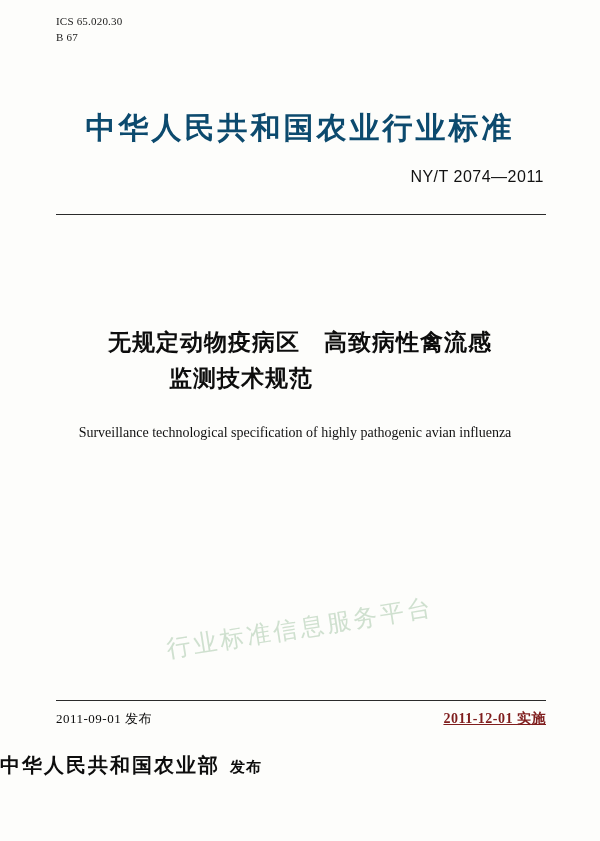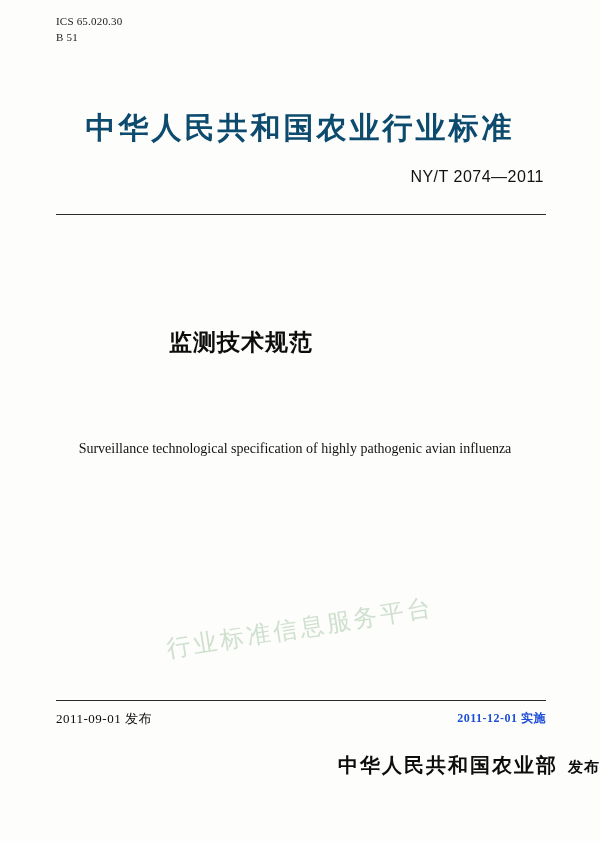--- a/index.html
+++ b/index.html
@@ -105,21 +105,20 @@
   .title-en {
     position: absolute;
     left: 48px;
     right: 58px;
     top: 422px;
     text-align: center;
     font-family: "Liberation Serif", serif;
     font-size: 14px;
     line-height: 1.5;
     color: #111;
-    margin-top: 16px;
   }
 
   
   .watermark {
     position: absolute;
     left: 0;
     right: 0;
     top: 612px;
     text-align: center;
     font-family: "DejaVu Sans", sans-serif;
@@ -141,62 +140,64 @@
     font-size: 13px;
     color: #0d0d0d;
     letter-spacing: 0.5px;
   }
   .date-impl {
     position: absolute;
     right: 54px;
     top: 710px;
     font-family: "Liberation Serif", serif;
     font-weight: bold;
-    font-size: 12px;
-    color: #1d4ed8;
+    font-size: 14px;
+    color: #7f1d1d;
     letter-spacing: 0.5px;
+    text-decoration: underline;
   }
 
   
   .publisher {
     position: absolute;
     left: 0;
     right: 0;
     top: 752px;
-    text-align: right;
+    text-align: left;
     font-family: "DejaVu Sans", sans-serif;
     font-weight: bold;
     font-size: 20px;
     letter-spacing: 2px;
     color: #0d0d0d;
   }
   .publisher .suffix {
     font-size: 15px;
     letter-spacing: 1px;
     margin-left: 10px;
   }
 </style>
 </head>
 <body>
 
 <div class="page">
 
   <div class="ics-block">
     <div>ICS 65.020.30</div>
-    <div>B 51</div>
+    <div>B 67</div>
   </div>
 
 
   <div class="std-name">中华人民共和国农业行业标准</div>
 
   <div class="std-number">NY/T 2074—2011</div>
 
   <div class="rule rule-top"></div>
 
   <div class="title-cn">
+    <span>无规定动物疫病区　高致病性禽流感</span>
     <span class="line2">监测技术规范</span>
   </div>
 
   <div class="title-en">
     <div>Surveillance technological specification of highly pathogenic avian influenza</div>
   </div>
 
   <div class="watermark">行业标准信息服务平台</div>
 
   <div class="rule rule-bottom"></div>

